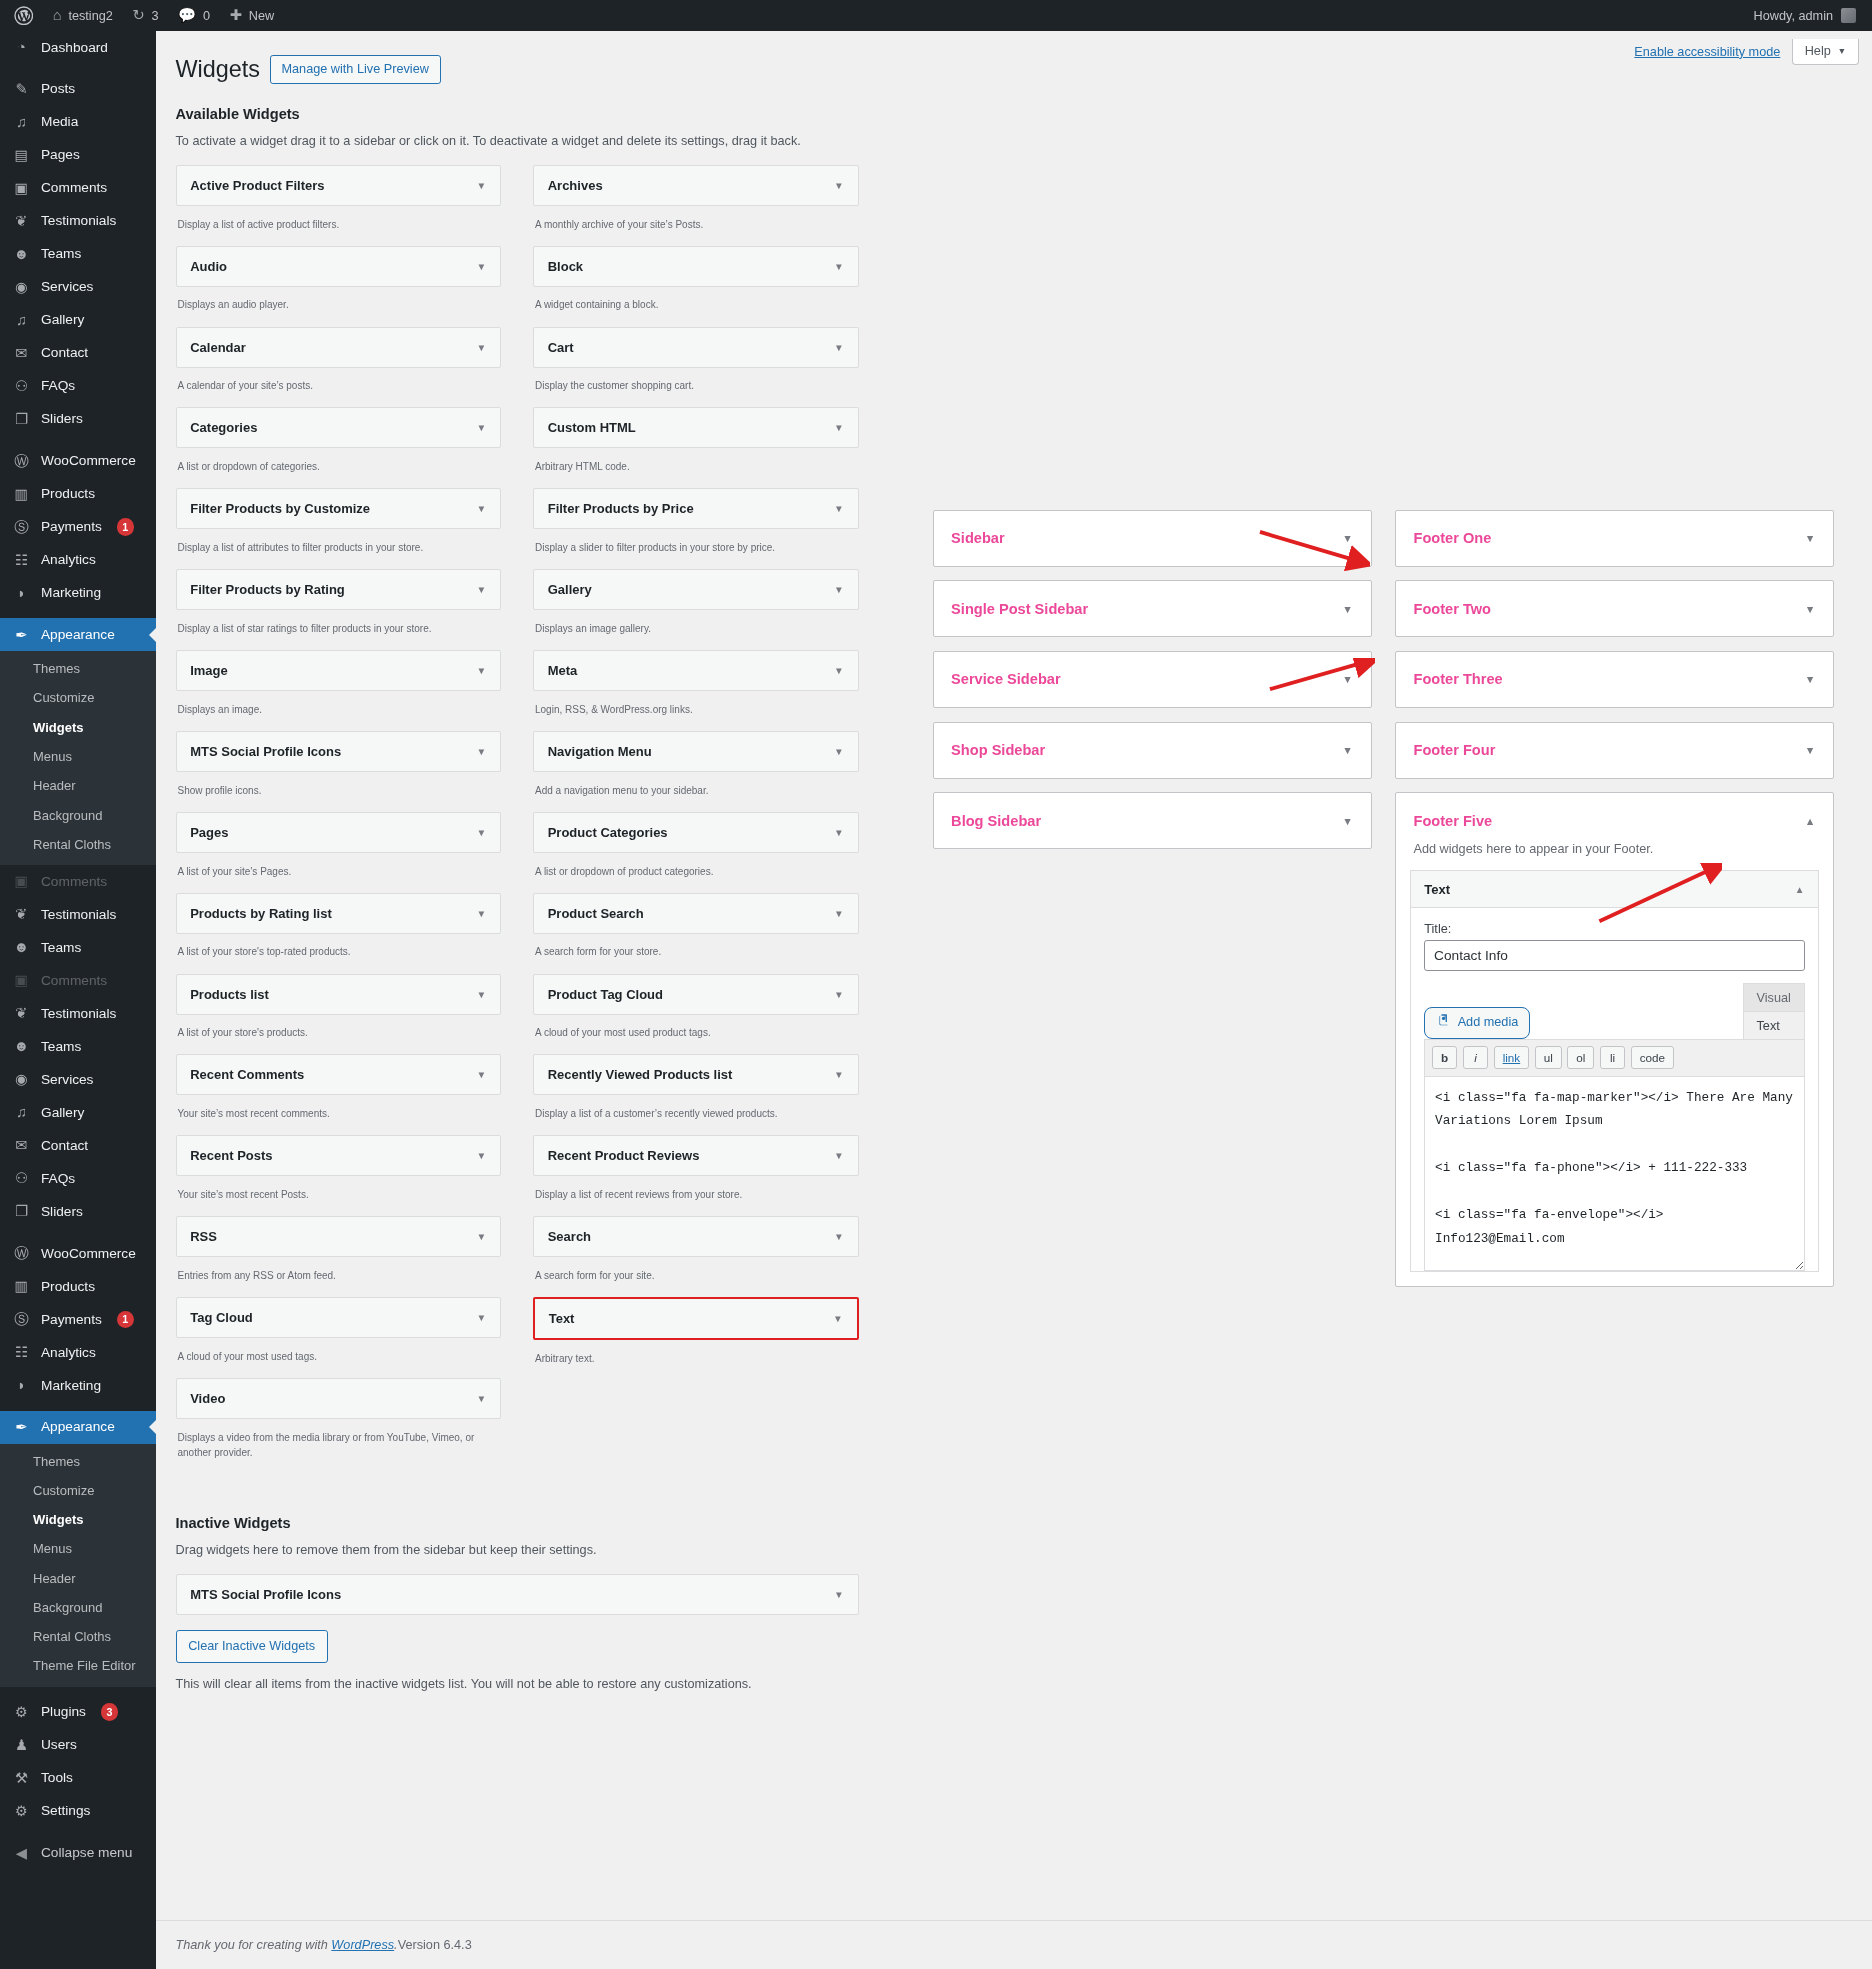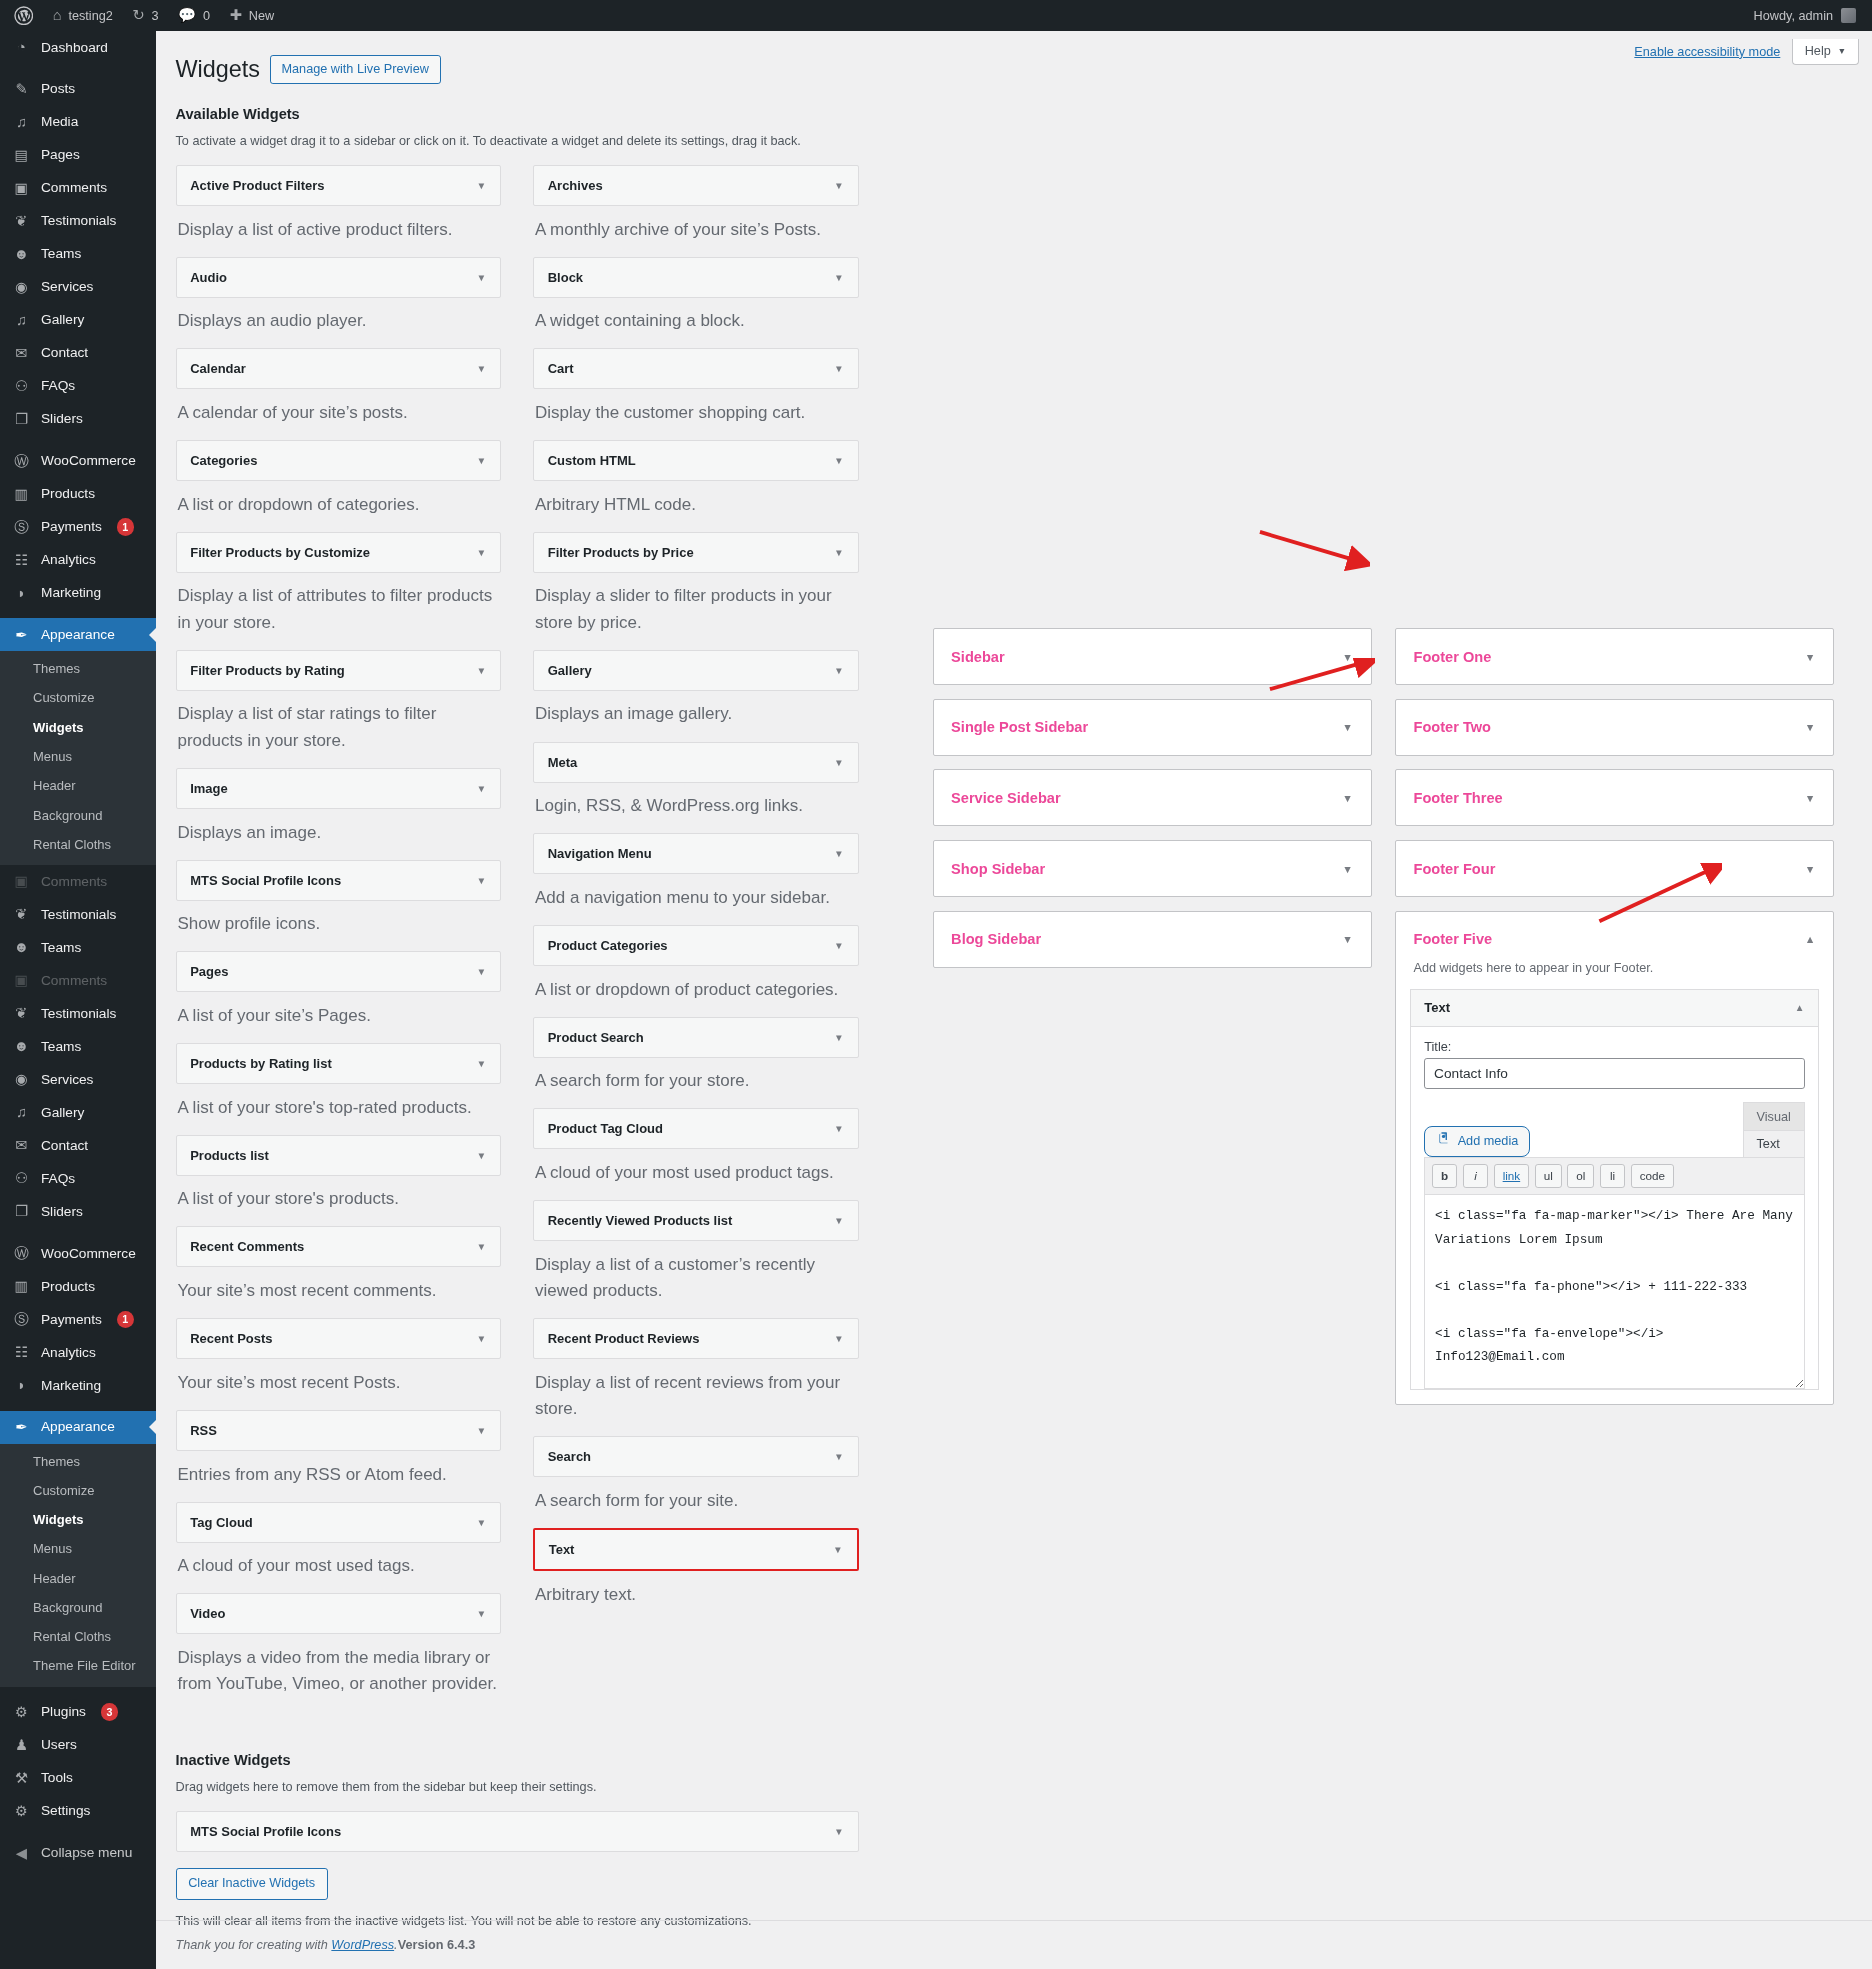--- a/index.html
+++ b/index.html
@@ -105,21 +105,21 @@
   
   .wgrid { display:grid; grid-template-columns:1fr 1fr; column-gap:32px; }
   .wcell { margin-bottom:2px; }
   .widget-top {
     background:#f6f7f7; border:1px solid #dcdcde; border-radius:2px;
     height:41px; display:flex; align-items:center; justify-content:space-between;
     padding:0 13.7px; cursor:move;
   }
   .widget-top .wname { font-size:13px; font-weight:700; color:#1d2327; }
   .widget-top .caret { color:#787c82; font-size:9.8px; }
-  .wdesc { font-size:17px; color:#646970; line-height:1.55; padding:10.7px 2px 11.7px 2px; }
+  .wdesc { font-size:10px; color:#646970; line-height:1.55; padding:10.7px 2px 11.7px 2px; }
   .widget-top.highlight { border:2.9px solid #e02020; border-radius:2px; height:43px; }
 
   
   .sb-box {
     background:#fff; border:1px solid #c3c4c7; border-radius:2px;
     margin-bottom:13.7px;
   }
   .sb-head {
     height:55px; display:flex; align-items:center; justify-content:space-between;
     padding:0 17.6px; cursor:pointer;
@@ -198,21 +198,21 @@
   }
   .note { font-size:12.7px; color:#50575e; margin-top:13.7px; }
 
   
   #wpfooter {
     position:absolute; left:0; bottom:0; width:1859px; height:49px;
     padding:0 19.5px; display:flex; align-items:center; justify-content:flex-start;
     border-top:1px solid #dcdcde; font-size:12.7px; color:#646970; font-style:italic;
   }
   #wpfooter a { color:#2271b1; }
-  #wpfooter .ver { font-style:normal;font-weight:bold; }
+  #wpfooter .ver { font-style:normal; }
 
   
   .arrow { position:absolute; z-index:60; pointer-events:none; }
 </style>
 </head>
 <body>
 
 <div id="adminbar">
   <div class="ab-item ab-wp">
     <svg width="19.5" height="19.5" viewBox="0 0 20 20">

